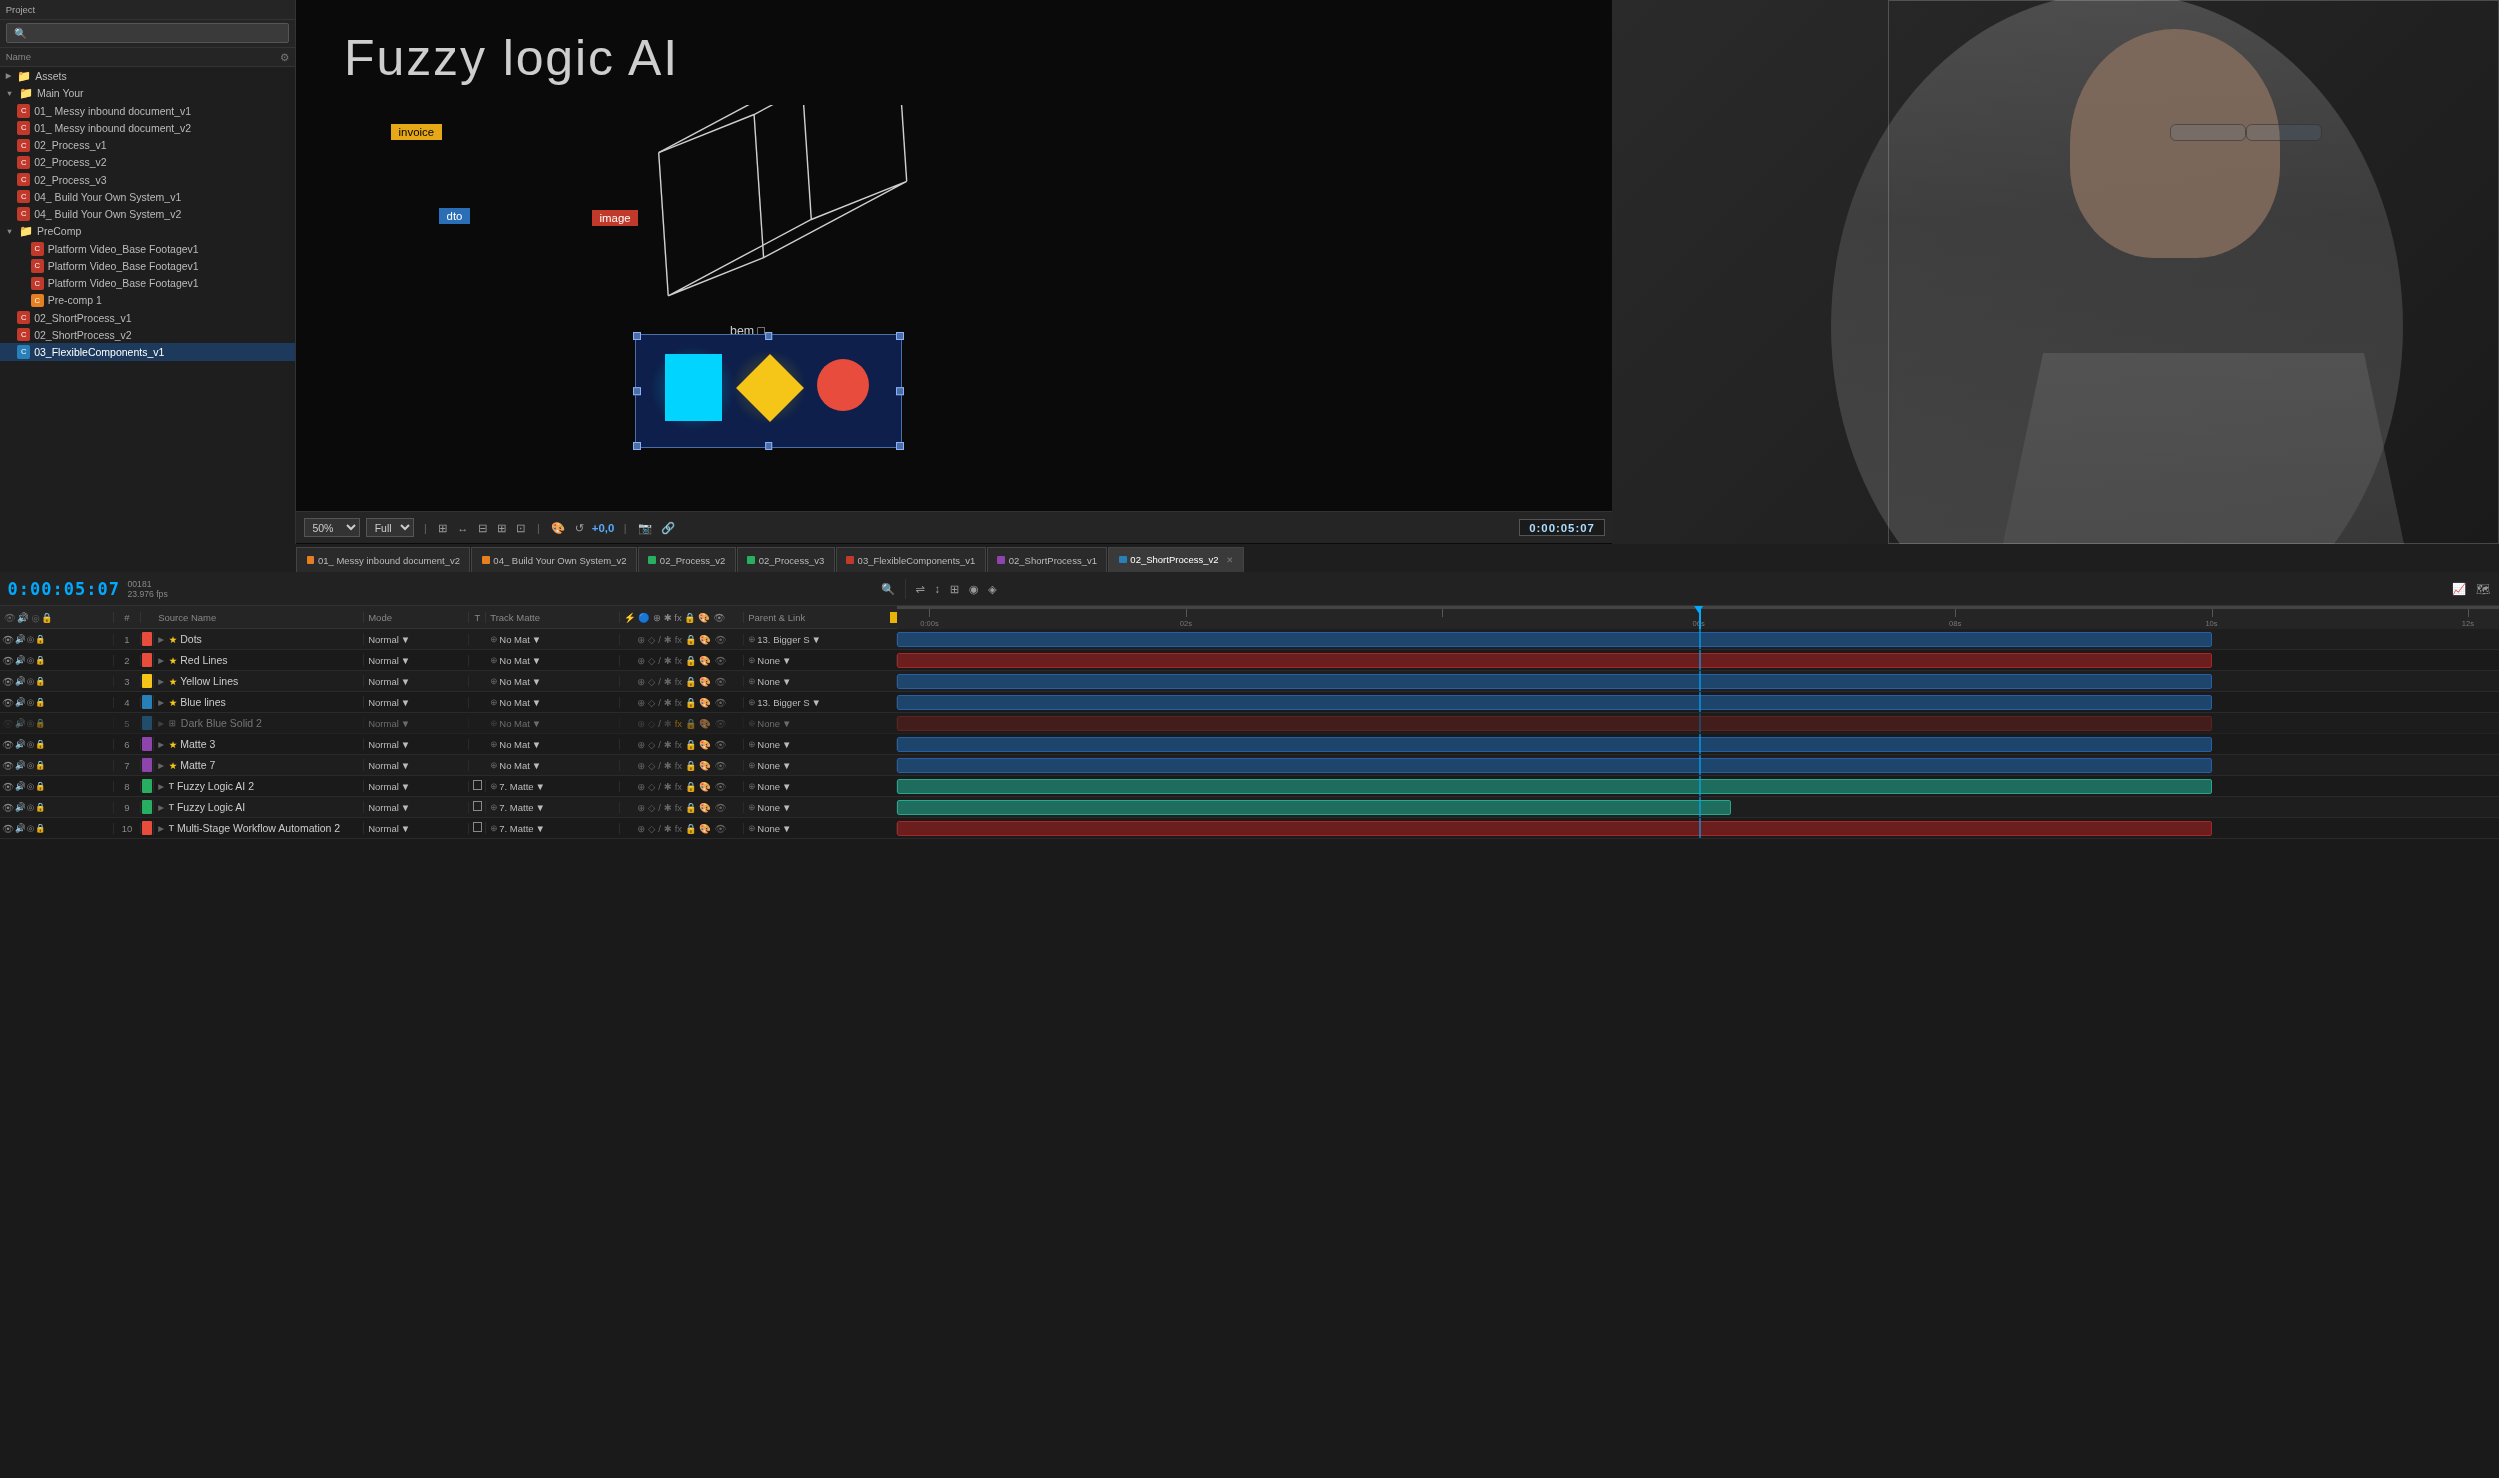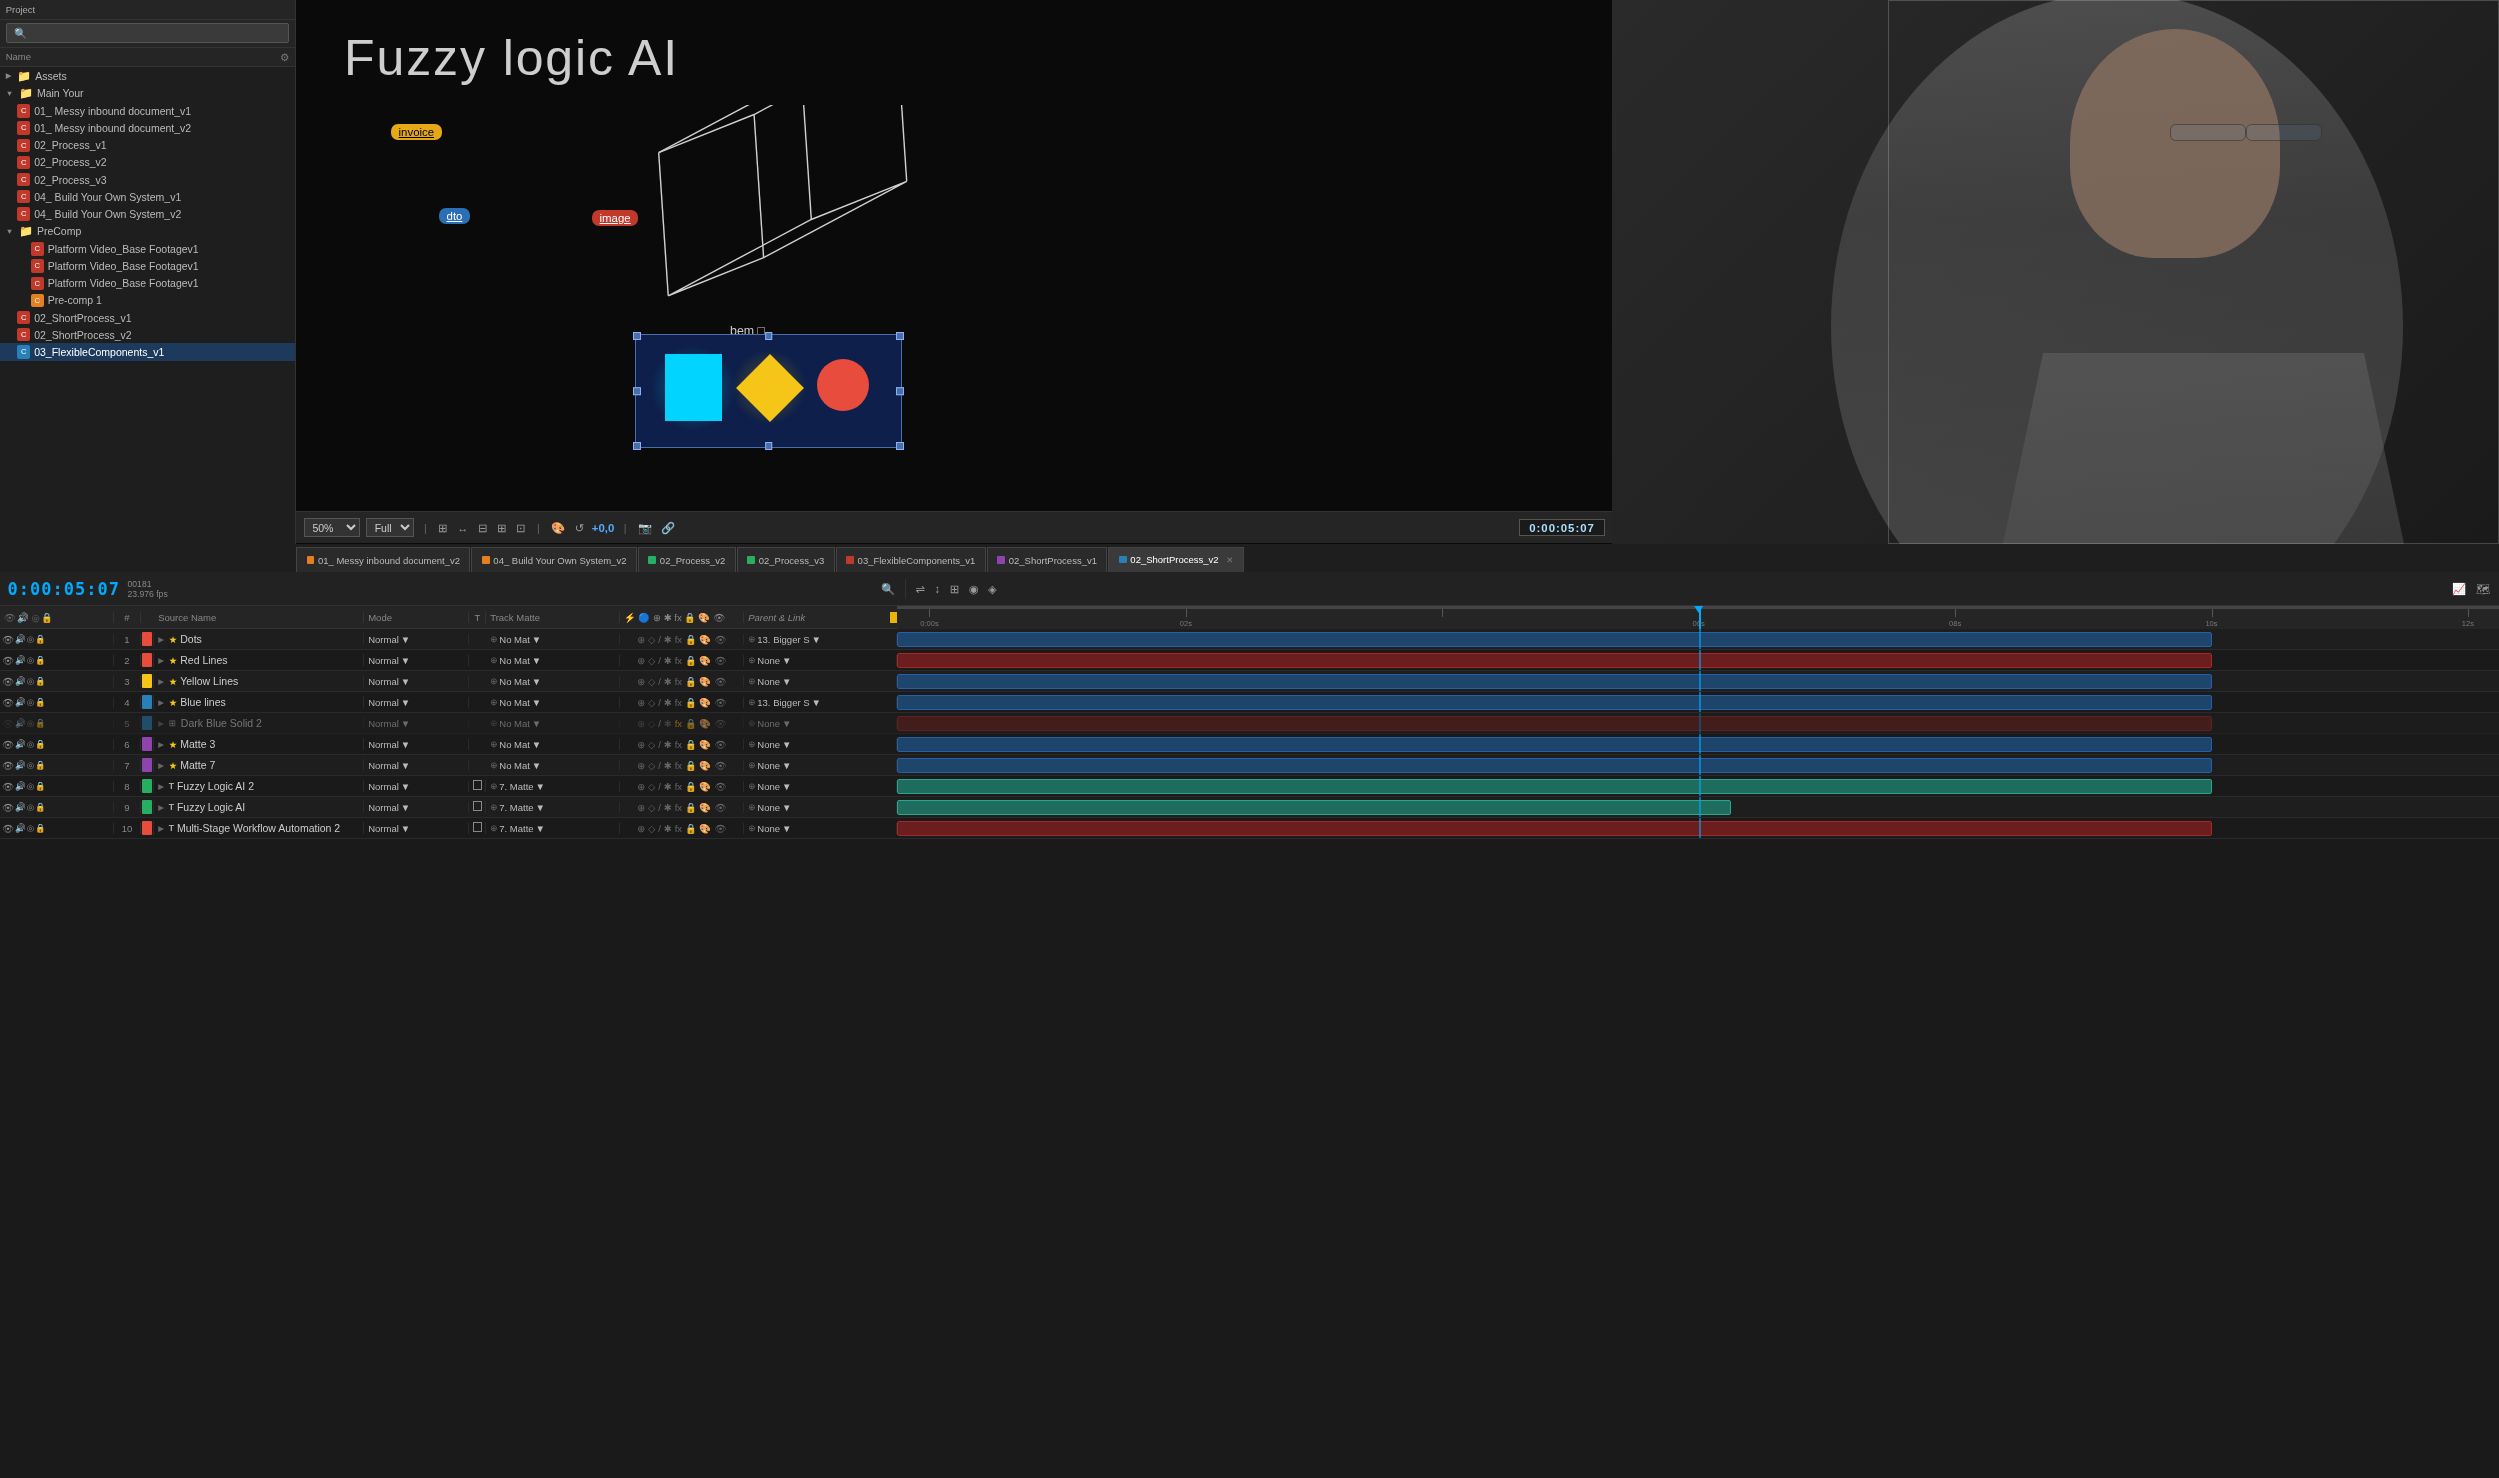--- a/index.html
+++ b/index.html
@@ -120,22 +120,21 @@
       font-weight: 300;
       opacity: 0.8;
       letter-spacing: 1.9px;
     }
     
     .label-badge {
       position: absolute;
       padding: 1.9px 7.6px;
       font-size: 11.4px;
       color: #fff;
-      border-radius: 7px;
-      text-decoration: underline;
+      border-radius: 0;
     }
     .label-badge.yellow { background: #e6a817; color: #000; }
     .label-badge.blue { background: #2a6fb5; }
     .label-badge.red { background: #c0392b; }
     
     #shapes-area {
       position: absolute;
       left: 339px; top: 334px;
       width: 267px; height: 114px;
       border: 1.9px solid #4a6fa5;
@@ -376,21 +375,21 @@
       gap: 1.9px;
       flex-shrink: 0;
     }
     #col-num { width: 27px; border-right: 1px solid #333; text-align: center; flex-shrink: 0; padding: 0 1.9px; }
     #col-label { width: 13.4px; border-right: 1px solid #333; flex-shrink: 0; }
     #col-name { width: 210px; border-right: 1px solid #333; padding: 0 3.8px; flex-shrink: 0; }
     #col-mode { width: 105px; border-right: 1px solid #333; padding: 0 3.8px; flex-shrink: 0; }
     #col-t { width: 17px; border-right: 1px solid #333; text-align: center; flex-shrink: 0; }
     #col-trackmatte { width: 134px; border-right: 1px solid #333; padding: 0 3.8px; flex-shrink: 0; }
     #col-switches { width: 124px; border-right: 1px solid #333; padding: 0 3.8px; flex-shrink: 0; }
-    #col-parent { width: 153px; border-right: 7px solid #eab308; padding: 0 3.8px; flex-shrink: 0; font-style: italic; }
+    #col-parent { width: 153px; border-right: 7px solid #eab308; padding: 0 3.8px; flex-shrink: 0; }
 
     
     #layers-container {
       flex: 1;
       overflow-y: auto;
       position: relative;
     }
     .layer-row {
       display: flex;
       height: 21px;

